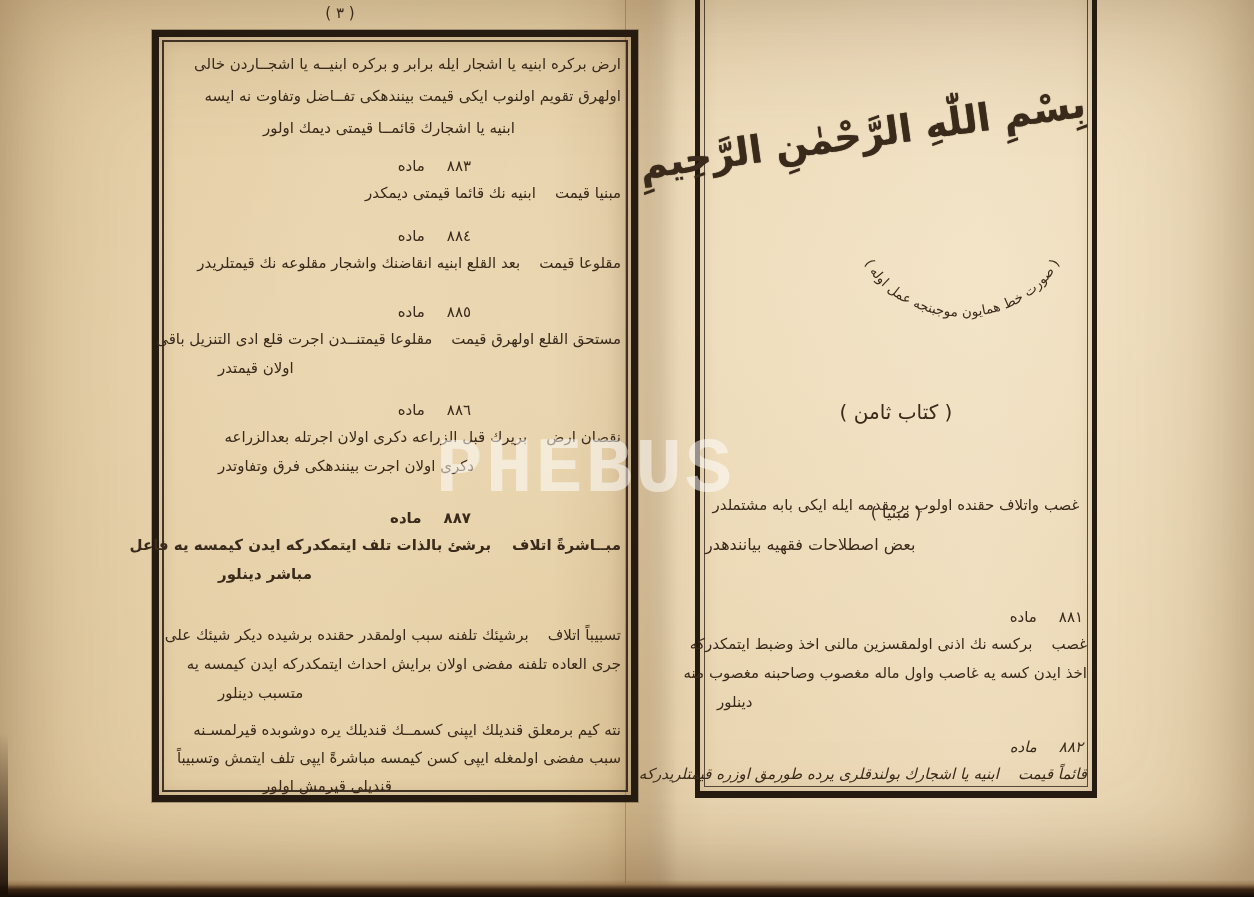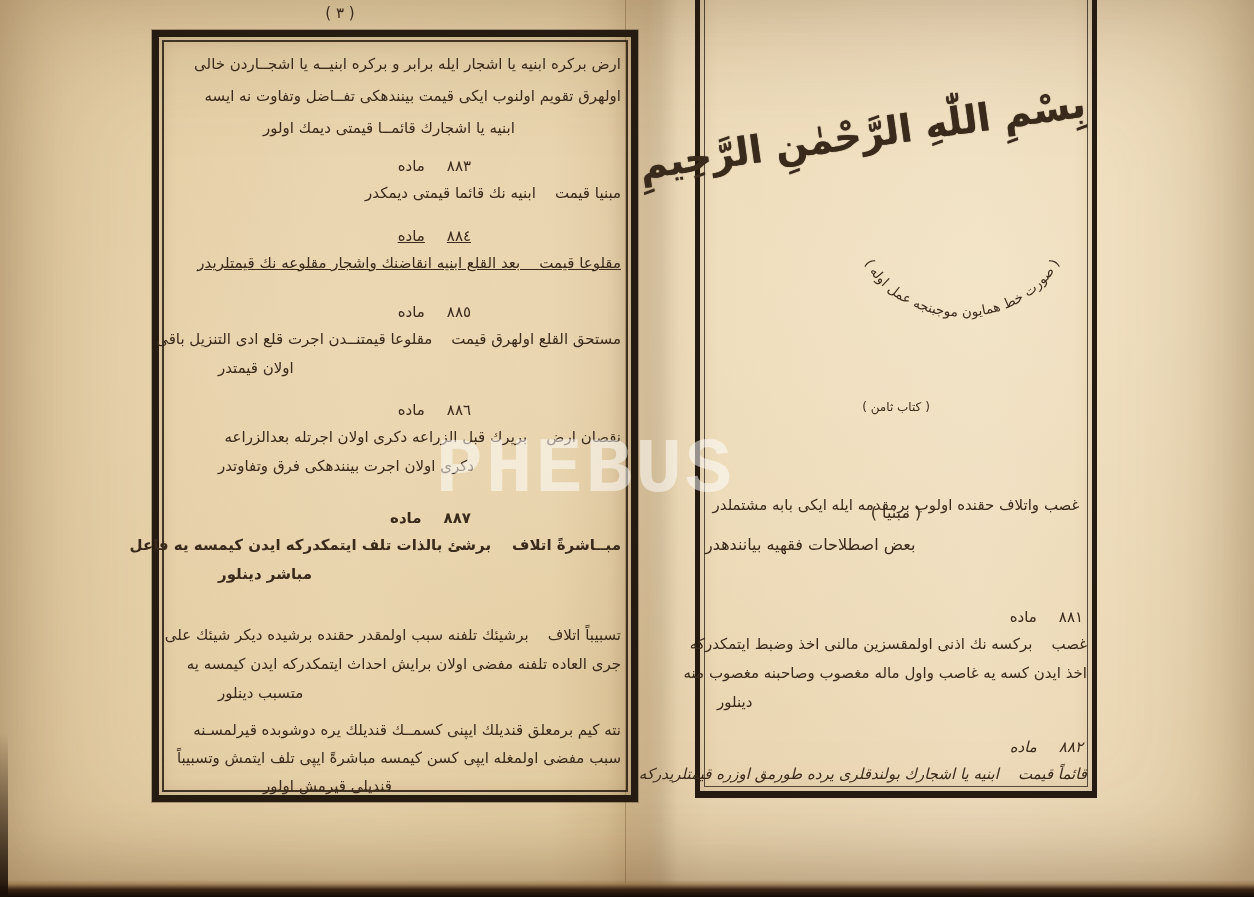--- a/index.html
+++ b/index.html
@@ -37,31 +37,31 @@
   .line{white-space:pre;font-size:15px;}
   .art-head{font-size:15px;white-space:pre;}
   .art-head .num{margin-left:22px;}
   .cont{text-align:left;}
   
   .pagenum{position:absolute;left:280px;top:4px;width:120px;text-align:center;font-size:15px;letter-spacing:2px;}
   .lp-content{position:absolute;left:168px;top:38px;width:453px;direction:rtl;text-align:right;}
   .lp-content .block{position:absolute;right:0;left:0;}
   .intro{top:10px;line-height:32px;}
   .closing{top:678px;line-height:28px;}
-  .a0{top:119px;} .a1{top:189px;text-decoration:underline;} .a2{top:265px;} .a3{top:363px;} .a4{top:471px;font-weight:bold;} .a5{top:583px;}
+  .a0{top:119px;} .a1{top:189px;} .a2{top:265px;} .a3{top:363px;} .a4{top:471px;font-weight:bold;} .a5{top:583px;}
   .lp-content .art-head{margin:0 150px 4px 0;}
   .art-body{line-height:29px;}
   .ml-lg{margin-left:95px;} .ml-md{margin-left:50px;}
   
   .rp-content{position:absolute;left:705px;top:0;width:382px;direction:rtl;text-align:right;}
   .rp-content .block{position:absolute;right:0;left:0;}
   .basmala{top:108px;text-align:center;font-size:38px;font-weight:bold;letter-spacing:-1px;
     transform:rotate(-8deg);text-shadow:0 0 1px rgba(58,42,27,0.8);white-space:nowrap;}
   .arc-wrap{top:222px;left:66px;right:auto;width:250px;height:130px;}
-  .kitab{top:400px;text-align:center;font-size:12px;}
+  .kitab{top:400px;text-align:center;font-size:20px;}
   .desc{top:452px;text-align:center;margin-top:44px;}
   .muqaddima{top:503px;text-align:center;font-size:16px;}
   .note{top:535px;text-align:left;}
   .r0{top:608px;} .r1{top:738px;font-style:italic;}
   .rp-content .art-head{margin:0 4px 4px 0;}
   .ml-xs{margin-left:12px;}
   
   .watermark{position:absolute;left:436px;top:426px;z-index:40;
     font-family:Liberation Mono, monospace;font-size:78px;font-weight:bold;letter-spacing:3px;
     color:var(--watermark-color);opacity:0.52;pointer-events:none;}

